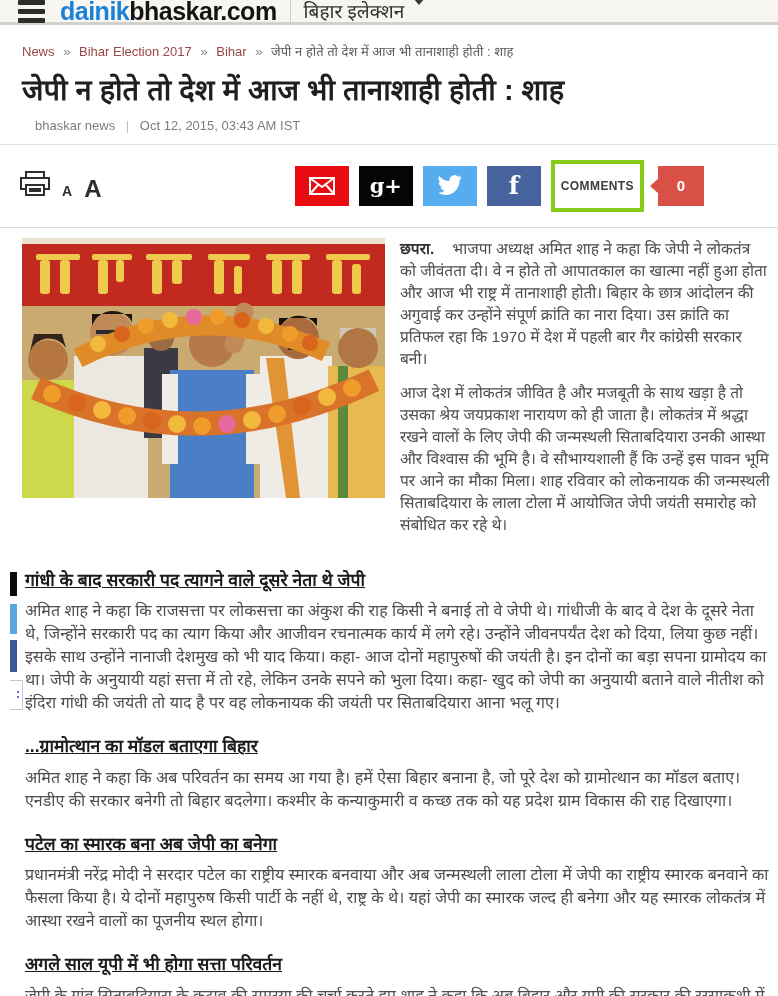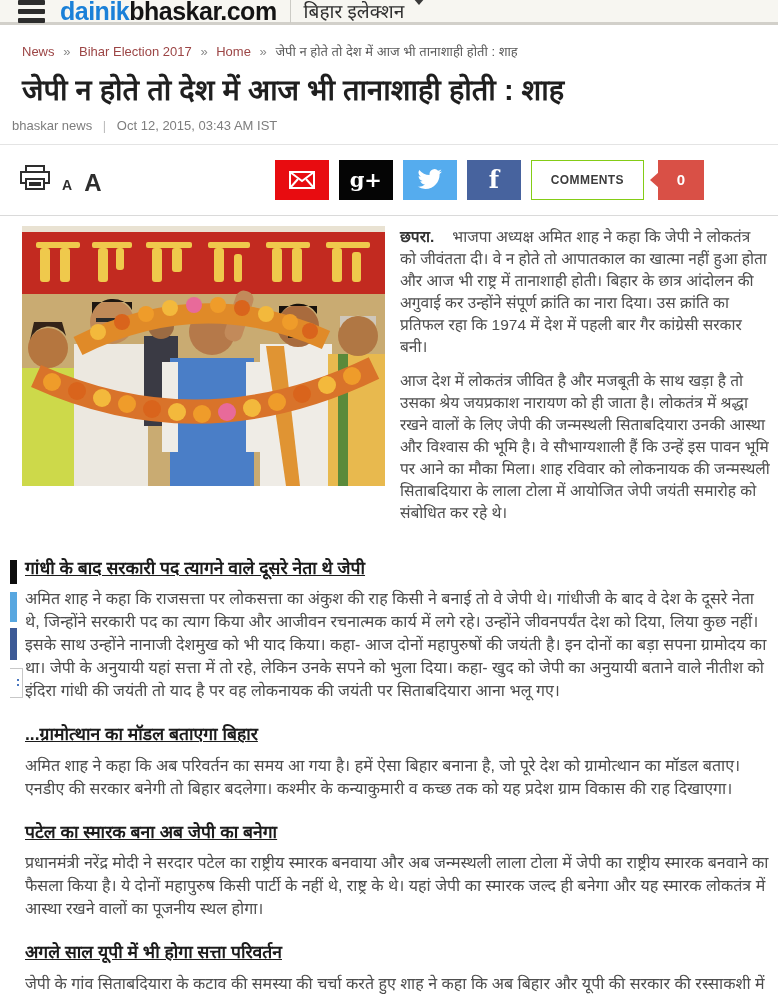--- a/index.html
+++ b/index.html
@@ -22,35 +22,35 @@
   .section-drop { display:flex; align-items:flex-start; gap:9px; cursor:pointer; }
   .section-drop .label { font-size:19px; color:#2e2e2e; }
   .caret-down { width:0; height:0; border-left:6px solid transparent; border-right:6px solid transparent; border-top:7px solid #3a3a3a; }
   
   .breadcrumb { padding:17px 10px 8px 22px; font-size:13px; color:#8a8a8a; }
   .breadcrumb a { color:#9c4545; text-decoration:none; cursor:pointer; }
   .breadcrumb .sep { color:#8a8a8a; margin:0 5px; }
   .breadcrumb .current { color:#5a5a5a; }
   
   .article-title { padding:4px 12px 0 22px; font-size:29px; line-height:1.3; font-weight:bold; color:#1f1f1f; }
-  .byline-row { padding:8px 0 11px 12px; border-bottom:1px solid #e4e4e4; font-size:13px; color:#7d7d7d; }
+  .byline-row { padding:8px 0 11px 35px; border-bottom:1px solid #e4e4e4; font-size:13px; color:#7d7d7d; }
   .byline-row .pipe { color:#bdbdbd; margin:0 7px; }
   
   .toolbar { display:flex; align-items:center; padding:15px 74px 15px 20px; border-bottom:1px solid #dadada; }
   .tool-left { display:flex; align-items:flex-end; gap:12px; }
   .print-btn { cursor:pointer; }
   .font-small { font-size:14px; font-weight:bold; color:#2e2e2e; cursor:pointer; line-height:1; padding-bottom:3px; }
   .font-large { font-size:24px; font-weight:bold; color:#2e2e2e; cursor:pointer; line-height:1; }
   .tool-right { margin-left:auto; display:flex; align-items:center; gap:10px; }
   .sbtn { width:54px; height:40px; display:flex; align-items:center; justify-content:center; cursor:pointer; }
   .sbtn.email { background:#e80c10; }
   .sbtn.gplus { background:#050505; color:#fff; font-size:21px; font-weight:bold; font-family:"DejaVu Serif",serif; }
   .sbtn.twitter { background:#55acee; }
   .sbtn.facebook { background:#47639e; color:#fff; font-size:24px; font-weight:bold; font-family:"DejaVu Serif",serif; }
-  .comments-btn { height:40px; padding:0 19px; background:#fff; border:1px solid #84cc16; display:flex; align-items:center; font-size:12px; font-weight:bold; color:#3c3c3c; letter-spacing:0.4px; cursor:pointer; }
+  .comments-btn { height:52px; padding:0 6px; background:#fff; border:4px solid #84cc16; display:flex; align-items:center; font-size:12px; font-weight:bold; color:#3c3c3c; letter-spacing:0.4px; cursor:pointer; }
   .count-badge { position:relative; width:46px; height:40px; background:#d95046; color:#fff; display:flex; align-items:center; justify-content:center; font-size:15px; font-weight:bold; cursor:pointer; margin-left:4px; }
   .count-badge::before { content:""; position:absolute; left:-8px; top:50%; transform:translateY(-50%); border-top:8px solid transparent; border-bottom:8px solid transparent; border-right:9px solid #d95046; }
   
   .article-top { display:flex; gap:15px; padding:10px 8px 0 22px; }
   .photo-wrap { width:363px; height:260px; flex-shrink:0; overflow:hidden; }
   .lede-col { font-size:15.5px; line-height:22px; color:#4e4e4e; }
   .lede-col p { margin-bottom:12px; }
   .lead-word { font-weight:bold; color:#333; margin-right:18px;text-align:right; }
   .sections { margin:14px 8px 0 25px; position:relative; }
   .sections h2 { font-size:17.5px; font-weight:bold; color:#1c1c1c; margin:20px 0 7px; line-height:1.4;text-decoration:underline; }
@@ -81,21 +81,21 @@
     <span class="label">बिहार इलेक्शन</span>
     <span class="caret-down"></span>
   </div>
 </header>
 
 <nav class="breadcrumb">
   <a>News</a>
   <span class="sep">»</span>
   <a>Bihar Election 2017</a>
   <span class="sep">»</span>
-  <a>Home</a>
+  <a>Bihar</a>
   <span class="sep">»</span>
   <span class="current">जेपी न होते तो देश में आज भी तानाशाही होती : शाह</span>
 </nav>
 
 <h1 class="article-title">जेपी न होते तो देश में आज भी तानाशाही होती : शाह</h1>
 <div class="byline-row">
   <span>bhaskar news</span>
   <span class="pipe">|</span>
   <span>Oct 12, 2015, 03:43 AM IST</span>
 </div>
@@ -219,21 +219,21 @@
           <circle cx="172" cy="79" r="8" fill="#e86a9a"></circle>
           <circle cx="196" cy="79" r="8" fill="#ef9c2a"></circle>
         <circle cx="220" cy="82" r="8" fill="#d9641c"></circle>
           <circle cx="244" cy="88" r="8" fill="#f3b93c"></circle>
           <circle cx="268" cy="96" r="8" fill="#ef9c2a"></circle>
         <circle cx="288" cy="105" r="8" fill="#d9641c"></circle>
       </g>
     </svg>
   </div>
   <div class="lede-col">
-    <p><span class="lead-word">छपरा.</span><span>भाजपा अध्यक्ष अमित शाह ने कहा कि जेपी ने लोकतंत्र को जीवंतता दी। वे न होते तो आपातकाल का खात्मा नहीं हुआ होता और आज भी राष्ट्र में तानाशाही होती। बिहार के छात्र आंदोलन की अगुवाई कर उन्होंने संपूर्ण क्रांति का नारा दिया। उस क्रांति का प्रतिफल रहा कि 1974 में देश में पहली बार गैर कांग्रेसी सरकार बनी।</span></p>
+    <p><span class="lead-word">छपरा.</span><span>भाजपा अध्यक्ष अमित शाह ने कहा कि जेपी ने लोकतंत्र को जीवंतता दी। वे न होते तो आपातकाल का खात्मा नहीं हुआ होता और आज भी राष्ट्र में तानाशाही होती। बिहार के छात्र आंदोलन की अगुवाई कर उन्होंने संपूर्ण क्रांति का नारा दिया। उस क्रांति का प्रतिफल रहा कि 1970 में देश में पहली बार गैर कांग्रेसी सरकार बनी।</span></p>
     <p>आज देश में लोकतंत्र जीवित है और मजबूती के साथ खड़ा है तो उसका श्रेय जयप्रकाश नारायण को ही जाता है। लोकतंत्र में श्रद्धा रखने वालों के लिए जेपी की जन्मस्थली सिताबदियारा उनकी आस्था और विश्वास की भूमि है। वे सौभाग्यशाली हैं कि उन्हें इस पावन भूमि पर आने का मौका मिला। शाह रविवार को लोकनायक की जन्मस्थली सिताबदियारा के लाला टोला में आयोजित जेपी जयंती समारोह को संबोधित कर रहे थे।</p>
   </div>
 </div>
 
 <div class="sections">
   <span class="accent accent-black"></span>
   <span class="accent accent-ltblue"></span>
   <span class="accent accent-dkblue"></span>
   <span class="accent-graybox">
       <i></i>

